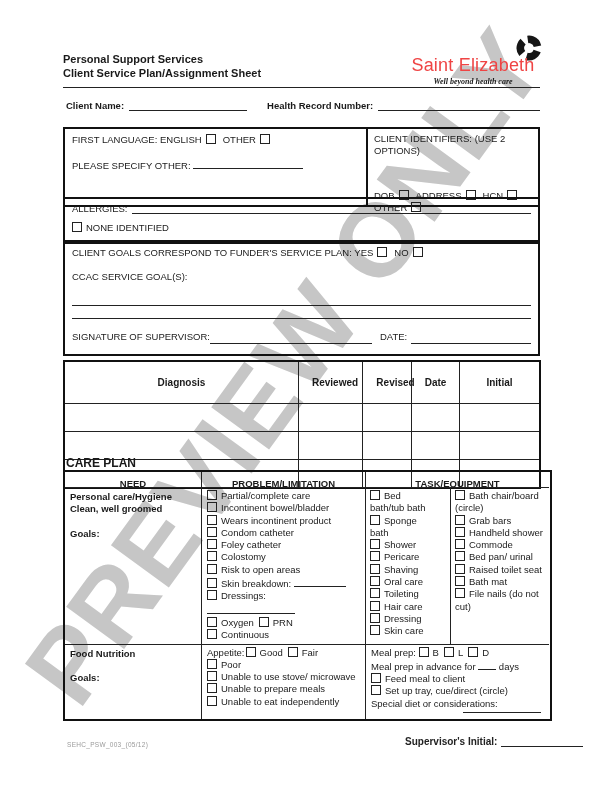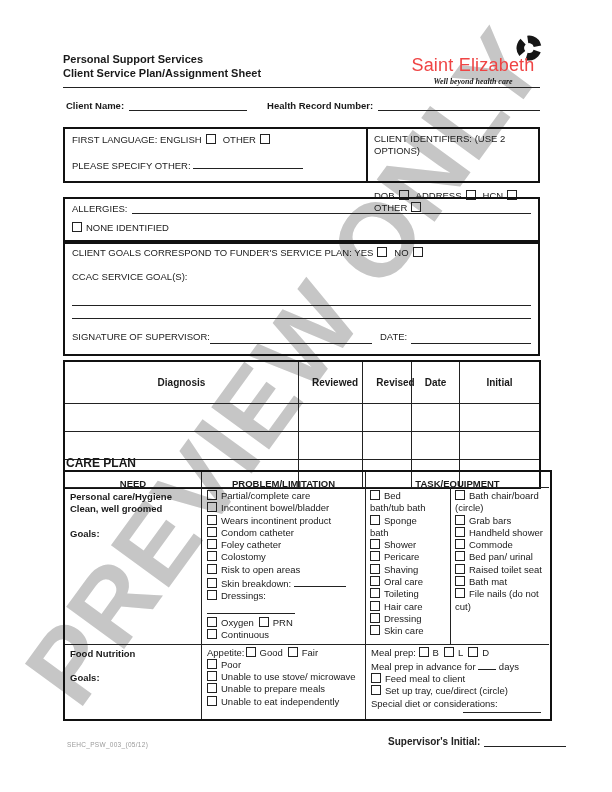--- a/index.html
+++ b/index.html
@@ -17,21 +17,21 @@
   .logo{position:absolute;left:516px;top:35px;width:26px;height:26px;}
   .hrule{position:absolute;left:63px;top:87px;width:477px;border-top:1.6px solid #222;}
 
   
   .client-row{position:absolute;left:66px;top:100px;width:474px;display:flex;align-items:flex-end;font-weight:bold;}
   .ul{display:inline-block;border-bottom:1.1px solid #222;height:10px;}
   .client-row .g{margin-left:5px;}
 
   
   .bx{position:absolute;left:63px;width:477px;border:2px solid #111;box-sizing:border-box;background:transparent;}
-  .box1{top:127px;height:56px;display:flex;gap:46px;}
+  .box1{top:127px;height:80px;display:flex;gap:46px;}
   .b1l{flex:1;padding:5px 7px;box-sizing:border-box;}
   .b1r{width:172px;border-left:2px solid #111;padding:4px 6px;box-sizing:border-box;line-height:11.5px;}
   .box2{top:197px;height:45px;padding:4px 7px;box-sizing:border-box;}
   .box3{top:242px;height:114px;padding:3px 7px;box-sizing:border-box;line-height:12.5px;}
   .goal-rule{border-bottom:1.2px solid #222;height:0;}
   .sigrow{display:flex;align-items:flex-end;margin-top:12px;}
 
   
   .cb{display:inline-block;width:8px;height:8px;border:1.2px solid #222;vertical-align:-1px;}
   .cb.a{margin-left:4px;margin-right:7px;}   
@@ -59,21 +59,21 @@
   .t1a{padding:2px 18px 2px 4px;border-right:1px solid #222;}
   .t1b{padding:2px 6px 2px 4px;}
   .r1{border-bottom:1.5px solid #222;}
   .t2{grid-column:3 / 5;padding:2px 6px 2px 5px;}
   .goals{margin-top:12px;}
   .pl{display:block;}
   .special-line{border-bottom:1.2px solid #222;width:78px;margin:2px 2px 0 auto;}
 
   
   .fcode{position:absolute;left:67px;top:741px;font-size:6.5px;color:#9a9a9a;letter-spacing:.3px;}
-  .sup{position:absolute;left:388px;top:736px;display:flex;align-items:flex-start;font-size:10px;font-weight:bold;color:#222;}
+  .sup{position:absolute;left:405px;top:736px;display:flex;align-items:flex-start;font-size:10px;font-weight:bold;color:#222;}
 </style>
 </head>
 <body>
 
 <div class="page">
   <div class="watermark">PREVIEW ONLY</div>
 
   <div class="content">
 
     <div class="titles">

